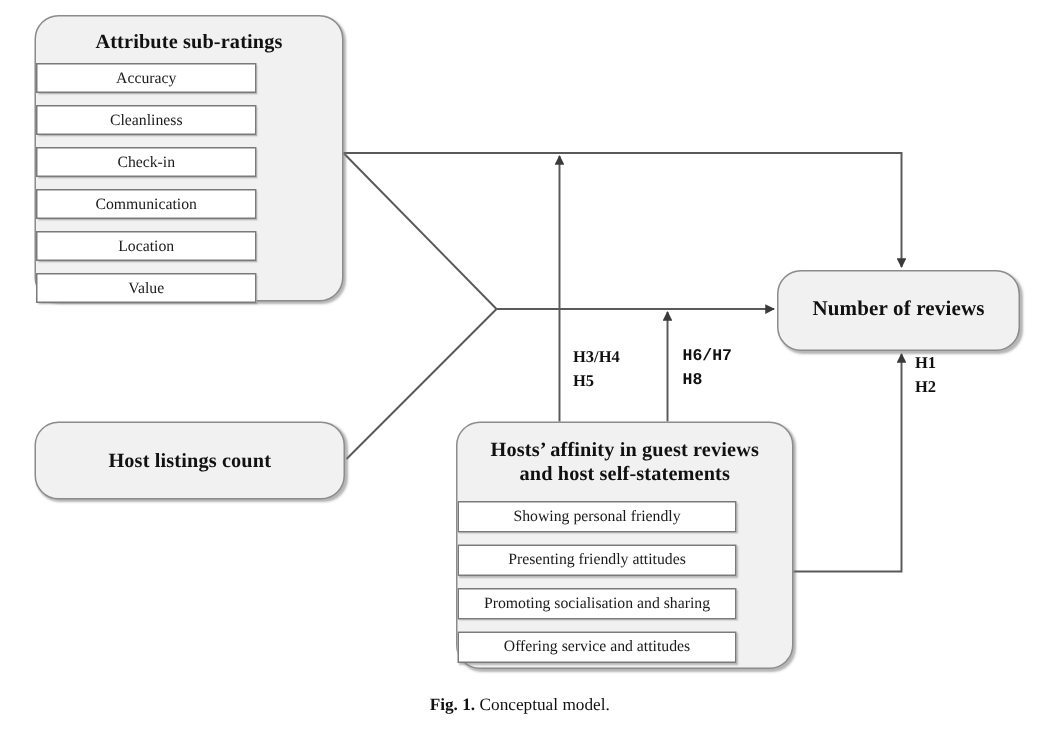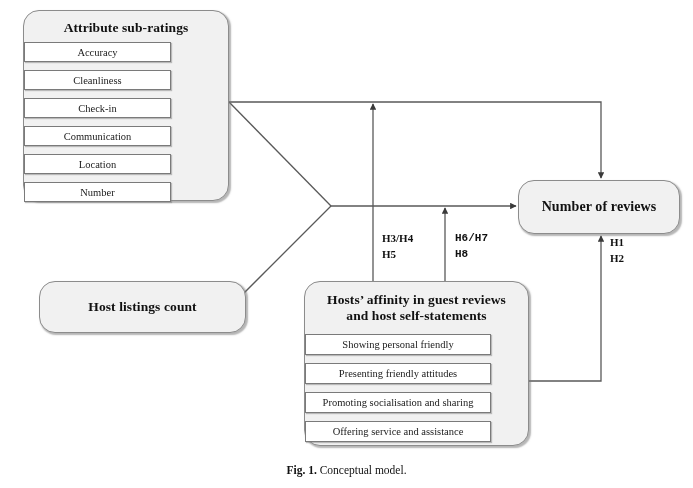--- a/index.html
+++ b/index.html
@@ -81,21 +81,21 @@
   }
   #attribute-list {
     top: 31px;
   }
   #attribute-list .item-box {
     width: 147px;
     height: 20px;
   }
   
   #host-listings-box {
-    left: 39px;
+    left: 23px;
     top: 281px;
     width: 207px;
     height: 52px;
     display: flex;
     align-items: center;
     justify-content: flex-start;
   }
   #host-listings-box .node-title {
     width: 100%;
   }
@@ -184,38 +184,38 @@
   </svg>
 
   <div class="node-box" id="attribute-box">
     <div class="node-title">Attribute sub-ratings</div>
     <div class="item-list" id="attribute-list">
       <div class="item-box">Accuracy</div>
       <div class="item-box">Cleanliness</div>
       <div class="item-box">Check-in</div>
       <div class="item-box">Communication</div>
       <div class="item-box">Location</div>
-      <div class="item-box">Number</div>
+      <div class="item-box">Value</div>
     </div>
   </div>
 
   <div class="node-box" id="host-listings-box">
     <div class="node-title">Host listings count</div>
   </div>
 
   <div class="node-box" id="hosts-affinity-box">
     <div class="node-title two-line">
       <div>Hosts’ affinity in guest reviews</div>
       <div>and host self-statements</div>
     </div>
     <div class="item-list" id="affinity-list">
       <div class="item-box">Showing personal friendly</div>
       <div class="item-box">Presenting friendly attitudes</div>
       <div class="item-box">Promoting socialisation and sharing</div>
-      <div class="item-box">Offering service and assistance</div>
+      <div class="item-box">Offering service and attitudes</div>
     </div>
   </div>
 
   <div class="node-box" id="reviews-box">
     <div class="node-title">Number of reviews</div>
   </div>
 
   <div class="hypothesis-label" id="hyp-h345">H3/H4
 H5</div>
   <div class="hypothesis-label" id="hyp-h678">H6/H7

